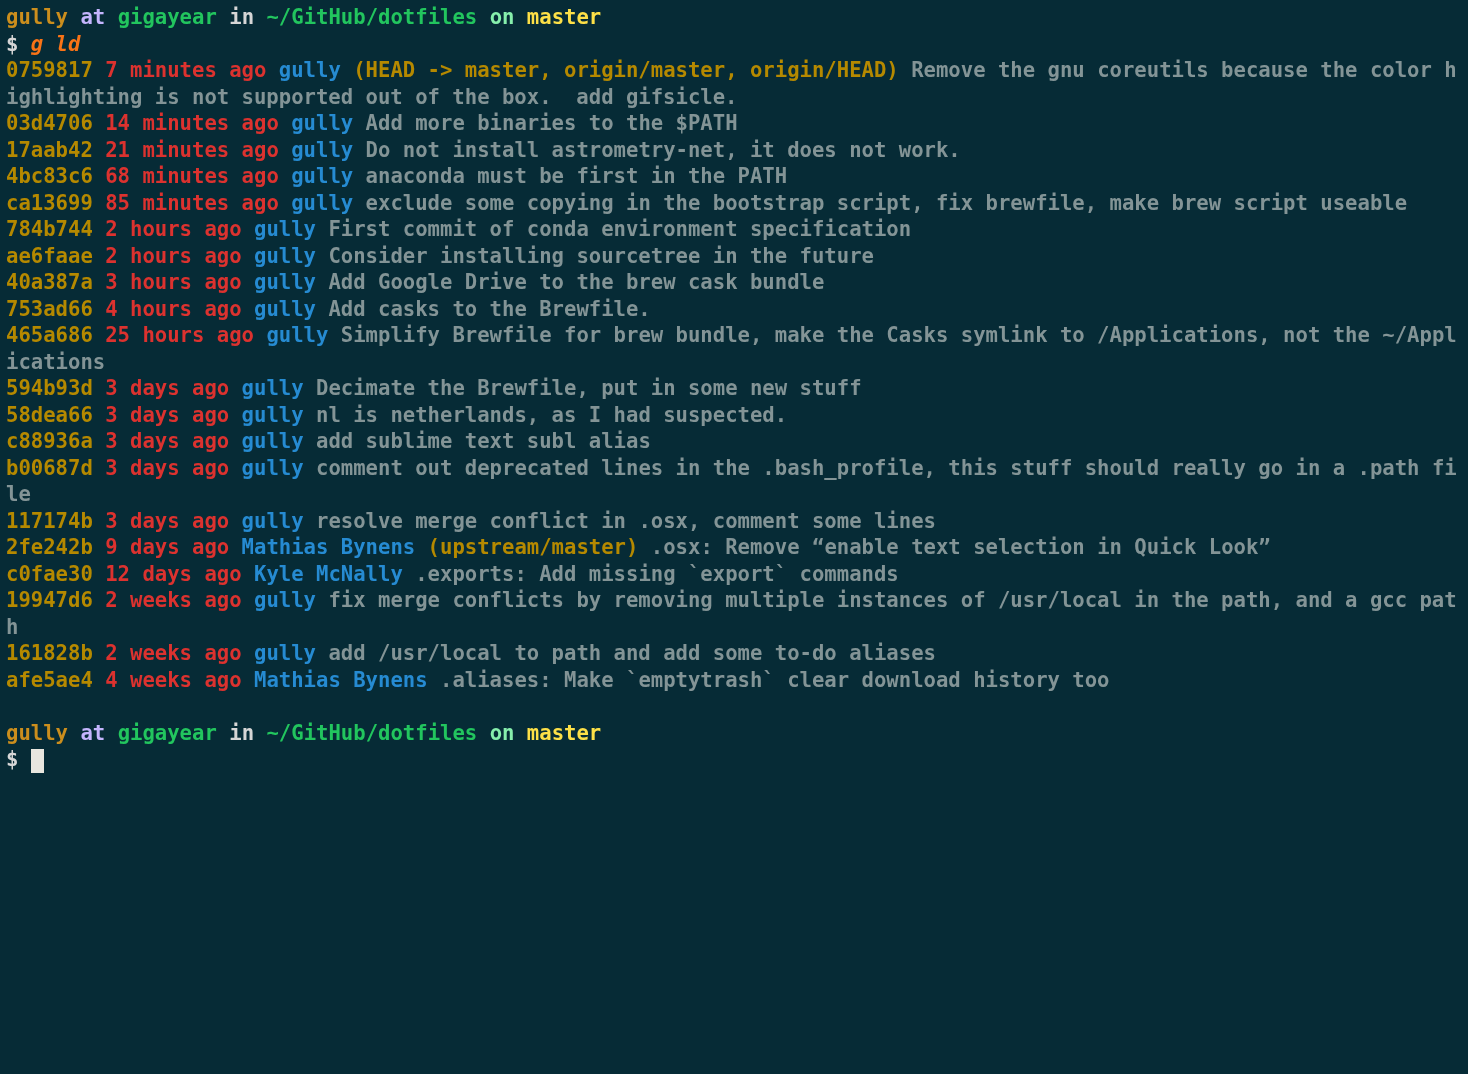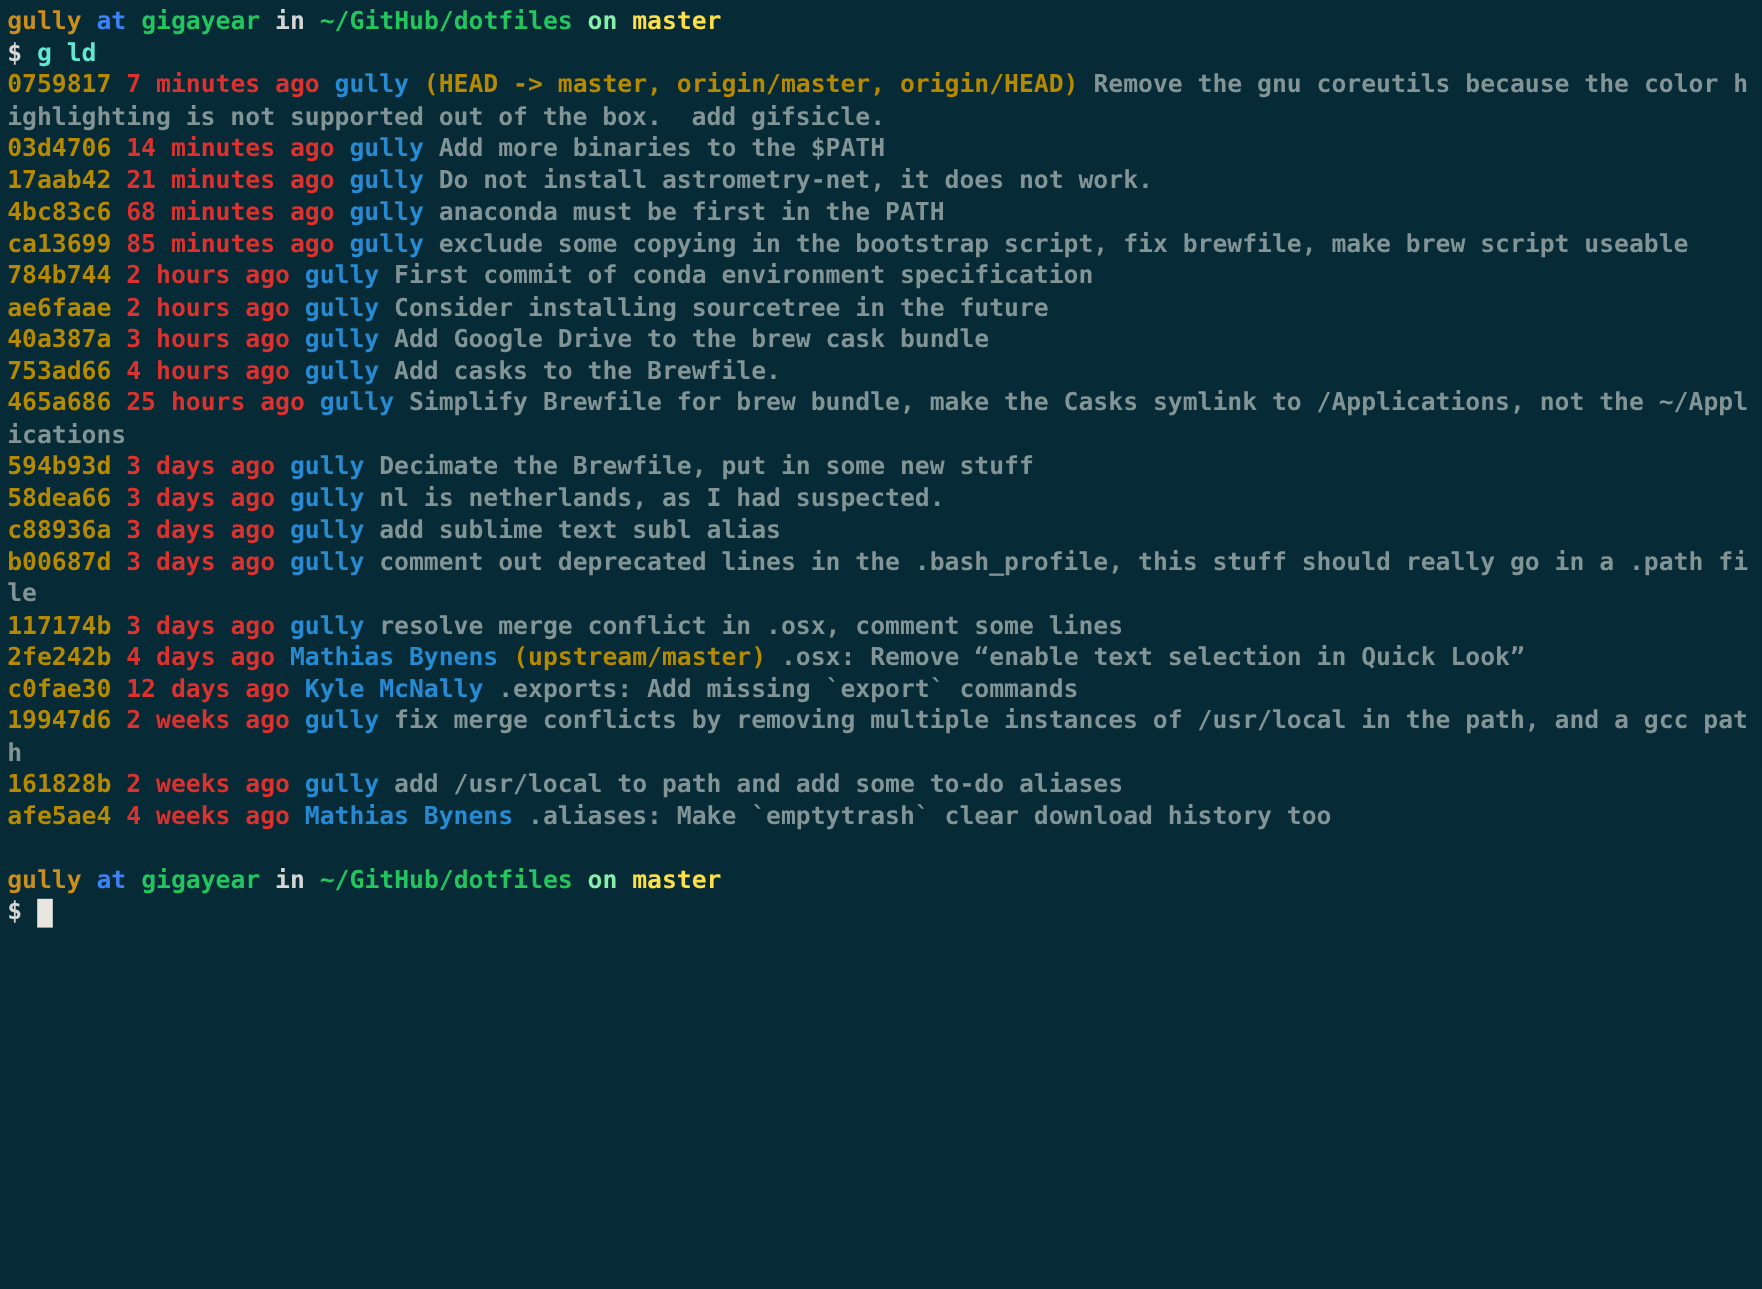--- a/index.html
+++ b/index.html
@@ -15,27 +15,27 @@
     font-size: 20.6px;
     line-height: 26.5px;
     white-space: pre-wrap;
     word-break: break-all;
     color: #839496;
     padding: 4px 6px 0 6px;
     font-weight: 600;
   }
   .user   { color: #cb8e1d; }
   .host   { color: #22c55e; }
-  .at     { color: #3b82f6; text-align: center; }
+  .at     { color: #c4b5fd; text-align: center; }
   .in     { color: #d6d6d6; text-align: right; }
   .on     { color: #86efac; }
   .path   { color: #22c55e; }
   .branch { color: #fde047; }
   .prompt { color: #d6d6d6; }
-  .cmd    { color: #5eead4; }
+  .cmd    { color: #f97316; font-style: italic; }
   .hash   { color: #b58900; text-align: center; }
   .age    { color: #dc322f; margin-top: 26px; }
   .author { color: #268bd2; }
   .refs   { color: #b58900; }
   .msg    { color: #839496; }
   .cursor {
     display: inline-block;
     width: 0.62em;
     height: 1.15em;
     background: #e8e6df;
@@ -57,20 +57,20 @@
 <span class="hash">784b744</span> <span class="age">2 hours ago</span> <span class="author">gully</span> <span class="msg">First commit of conda environment specification</span>
 <span class="hash">ae6faae</span> <span class="age">2 hours ago</span> <span class="author">gully</span> <span class="msg">Consider installing sourcetree in the future</span>
 <span class="hash">40a387a</span> <span class="age">3 hours ago</span> <span class="author">gully</span> <span class="msg">Add Google Drive to the brew cask bundle</span>
 <span class="hash">753ad66</span> <span class="age">4 hours ago</span> <span class="author">gully</span> <span class="msg">Add casks to the Brewfile.</span>
 <span class="hash">465a686</span> <span class="age">25 hours ago</span> <span class="author">gully</span> <span class="msg">Simplify Brewfile for brew bundle, make the Casks symlink to /Applications, not the ~/Applications</span>
 <span class="hash">594b93d</span> <span class="age">3 days ago</span> <span class="author">gully</span> <span class="msg">Decimate the Brewfile, put in some new stuff</span>
 <span class="hash">58dea66</span> <span class="age">3 days ago</span> <span class="author">gully</span> <span class="msg">nl is netherlands, as I had suspected.</span>
 <span class="hash">c88936a</span> <span class="age">3 days ago</span> <span class="author">gully</span> <span class="msg">add sublime text subl alias</span>
 <span class="hash">b00687d</span> <span class="age">3 days ago</span> <span class="author">gully</span> <span class="msg">comment out deprecated lines in the .bash_profile, this stuff should really go in a .path file</span>
 <span class="hash">117174b</span> <span class="age">3 days ago</span> <span class="author">gully</span> <span class="msg">resolve merge conflict in .osx, comment some lines</span>
-<span class="hash">2fe242b</span> <span class="age">4 days ago</span> <span class="author">Mathias Bynens</span> <span class="refs">(upstream/master)</span> <span class="msg">.osx: Remove “enable text selection in Quick Look”</span>
+<span class="hash">2fe242b</span> <span class="age">9 days ago</span> <span class="author">Mathias Bynens</span> <span class="refs">(upstream/master)</span> <span class="msg">.osx: Remove “enable text selection in Quick Look”</span>
 <span class="hash">c0fae30</span> <span class="age">12 days ago</span> <span class="author">Kyle McNally</span> <span class="msg">.exports: Add missing `export` commands</span>
 <span class="hash">19947d6</span> <span class="age">2 weeks ago</span> <span class="author">gully</span> <span class="msg">fix merge conflicts by removing multiple instances of /usr/local in the path, and a gcc path</span>
 <span class="hash">161828b</span> <span class="age">2 weeks ago</span> <span class="author">gully</span> <span class="msg">add /usr/local to path and add some to-do aliases</span>
 <span class="hash">afe5ae4</span> <span class="age">4 weeks ago</span> <span class="author">Mathias Bynens</span> <span class="msg">.aliases: Make `emptytrash` clear download history too</span></span>
 
 <span><span class="user">gully</span> <span class="at">at</span> <span class="host">gigayear</span> <span class="in">in</span> <span class="path">~/GitHub/dotfiles</span> <span class="on">on</span> <span class="branch">master</span></span>
 <span><span class="prompt">$</span> <span class="cursor"></span></span></div>
 
 </body></html>

